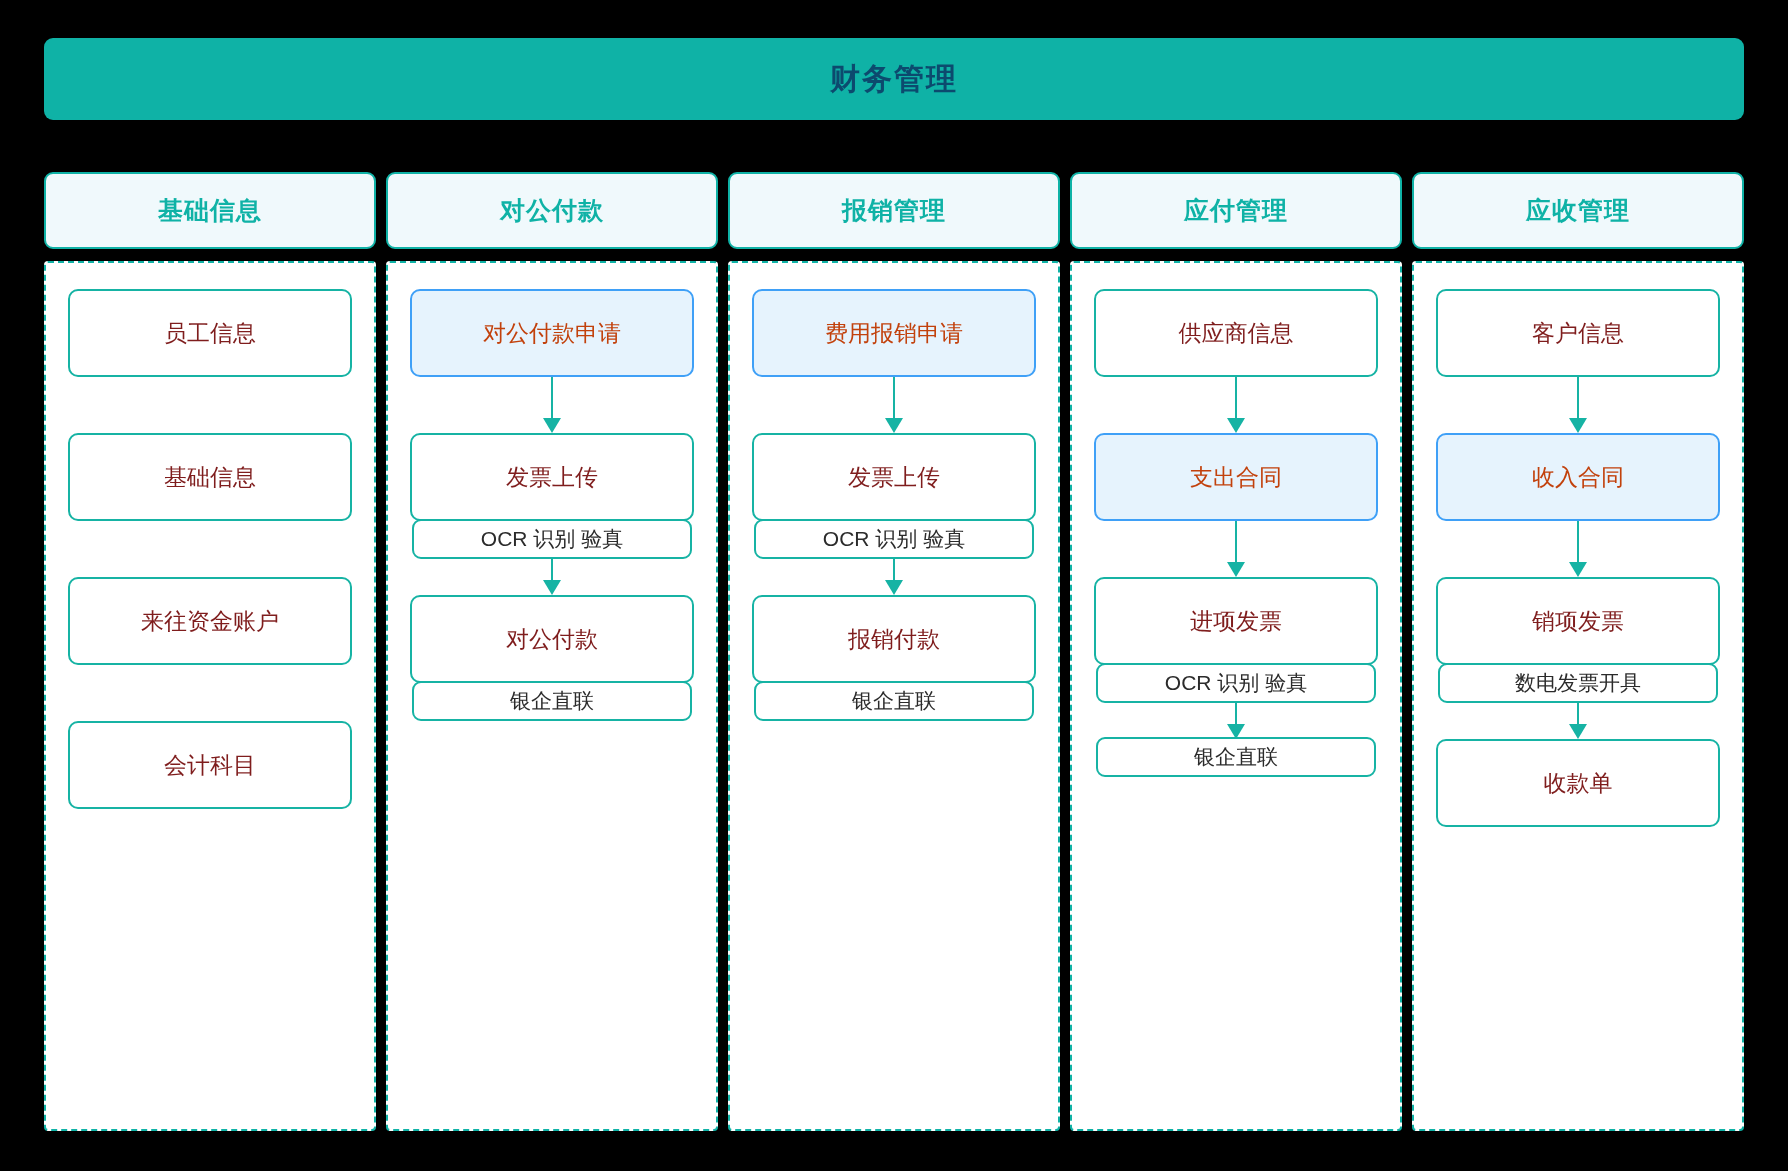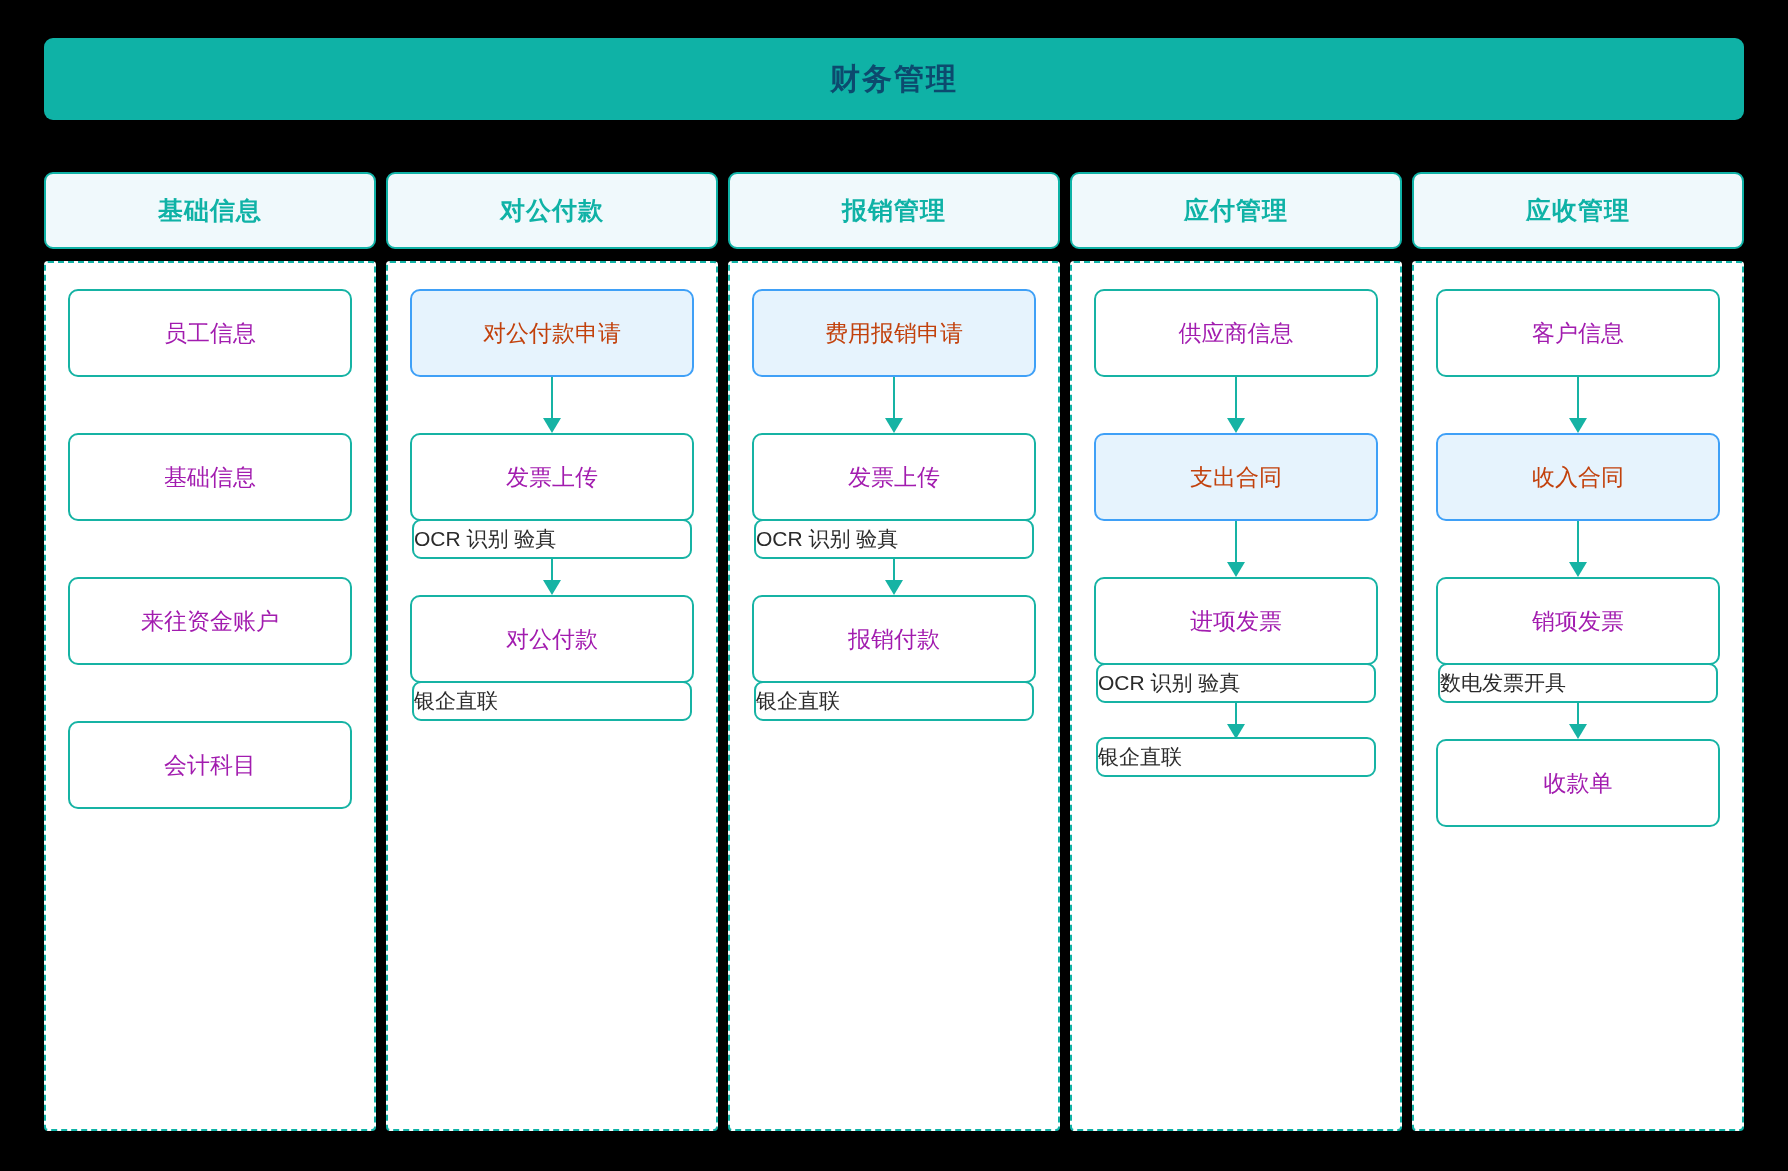--- a/index.html
+++ b/index.html
@@ -97,21 +97,21 @@
     border: 2px solid #16B3A4;
     border-radius: 10px;
     background: #FFFFFF;
     display: flex;
     align-items: center;
     justify-content: center;
     padding: 6px 8px;
   }
   .node-label {
     font-size: 23px;
-    color: #a21caf;
+    color: #7f1d1d;
     text-align: center;
     line-height: 1.25;
   }
   .node.highlight {
     background: #E6F3FD;
     border-color: #3FA0F7;
   }
   .node.highlight .node-label {
     color: #c2410c;
     font-weight: normal;
@@ -120,20 +120,21 @@
   .badge {
     width: calc(100% - 4px);
     box-sizing: border-box;
     margin-top: -2px;
     height: 40px;
     border: 2px solid #16B3A4;
     border-radius: 9px;
     background: #FFFFFF;
     display: flex;
     align-items: center;
+    justify-content: center;
   }
   .badge-label {
     font-size: 21px;
     color: #2B2B2B;
     white-space: nowrap;
   }
   
   .arrow {
     flex: none;
     width: 14px;

